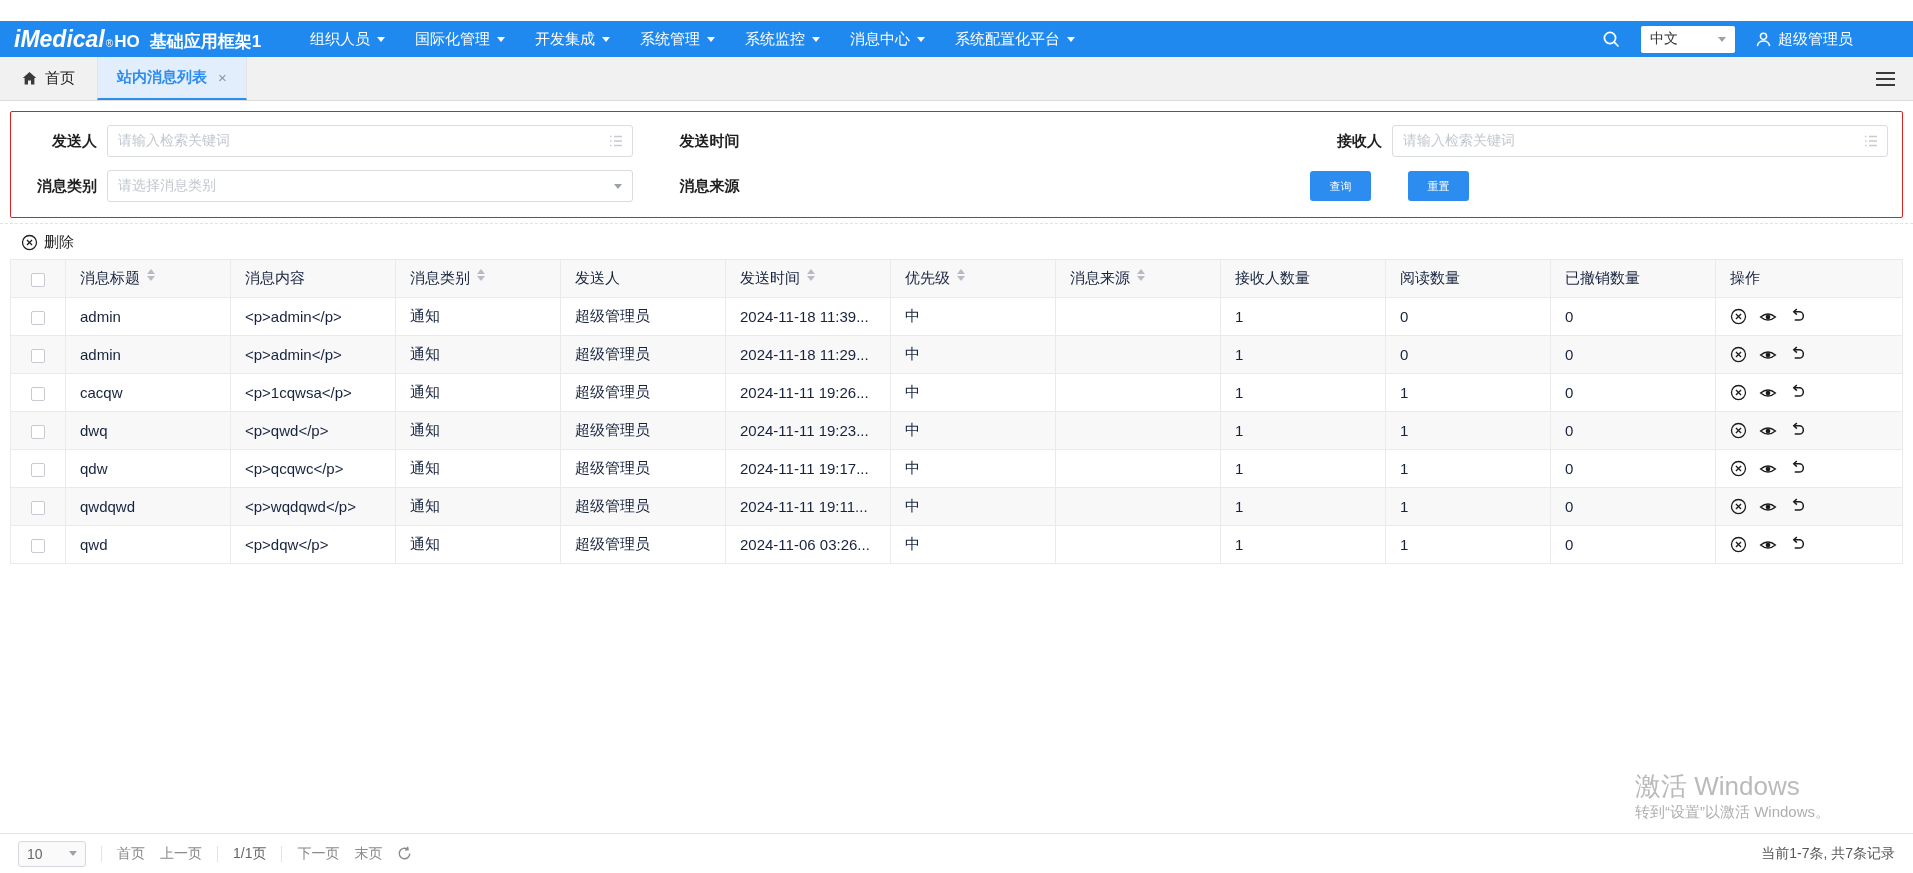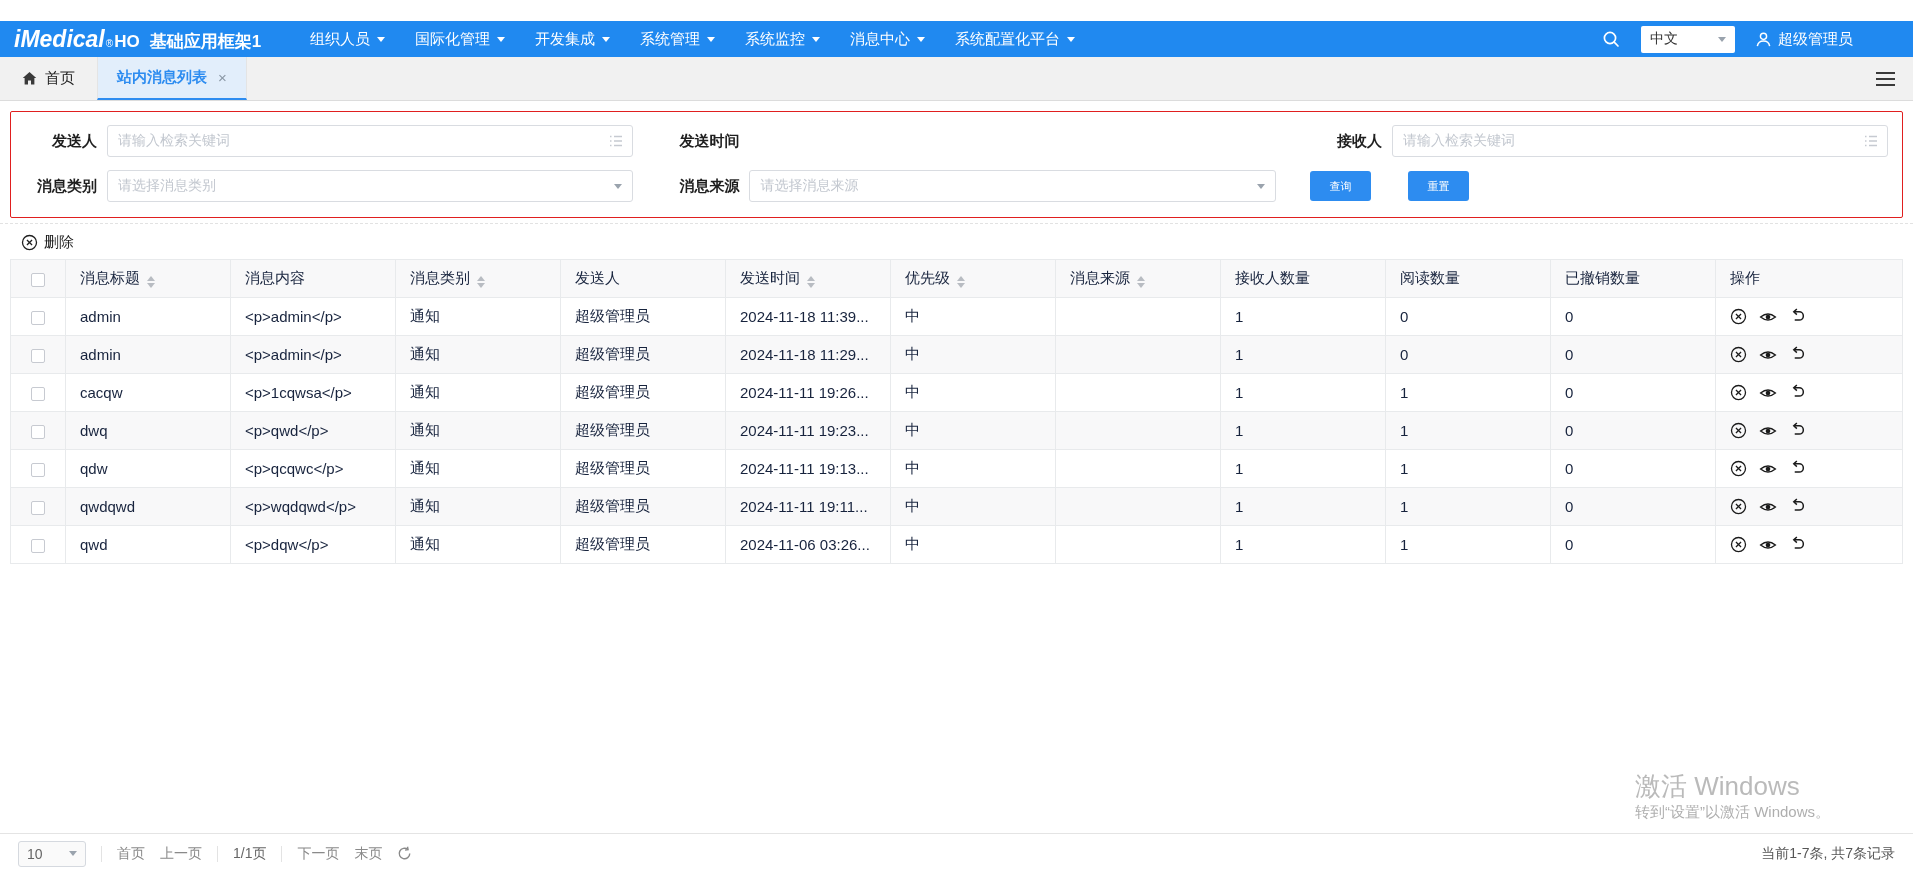--- a/index.html
+++ b/index.html
@@ -47,21 +47,21 @@
   .btn { height:30px; min-width:61px; padding:0 15px; background:var(--primary,#2d8cf0); color:#fff; border:none; border-radius:3px; font-size:11px; font-family:inherit; cursor:pointer; }
   .dash-sep { border:none; border-top:1px dashed #e2e2e2; margin-top:5px; }
   
   .toolbar { display:flex; align-items:center; gap:6px; margin:9px 0 7px 21px; font-size:15px; color:#1f1f1f; cursor:pointer; width:max-content; }
   
   .table-wrap { flex:1; margin:0 10px; overflow:hidden; }
   table { width:100%; border-collapse:collapse; table-layout:fixed; font-size:15px; }
   th,td { border:1px solid #e8eaec; height:38px; padding:0 8px 0 14px; text-align:left; white-space:nowrap; overflow:hidden; text-overflow:ellipsis; color:#17233d; }
   thead th { background:#f8f8f9; font-weight:normal; }
   tbody tr:nth-child(even) td { background:#f8f8f9; }
-  .th-inner { display:flex; align-items:flex-end; }
+  .th-inner { display:flex; align-items:flex-start; }
   .cb-cell { text-align:center; padding:0; }
   .cb { display:inline-block; width:14px; height:14px; border:1px solid #c7cad1; border-radius:2px; background:#fff; vertical-align:middle; cursor:pointer; }
   .sort { display:inline-flex; flex-direction:column; gap:2px; margin-left:7px; }
   .sort i { width:0; height:0; border-left:4px solid transparent; border-right:4px solid transparent; display:block; cursor:pointer; }
   .sort .up { border-bottom:5px solid #b8bcc2; }
   .sort .down { border-top:5px solid #b8bcc2; }
   .ops { display:flex; align-items:center; gap:12px; }
   .op { display:inline-flex; color:#1b1b1b; cursor:pointer; }
   
   .pagebar { flex:none; height:40px; border-top:1px solid #e4e4e4; background:#fff; display:flex; align-items:center; padding:0 18px; gap:15px; font-size:14px; color:#777; }
@@ -190,24 +190,20 @@
   <div class="filter-row">
     <div class="fgroup">
       <span class="flabel">消息类别</span>
       <div class="fbox selbox">
         <span class="ph">请选择消息类别</span>
         <span class="caret-down-g"></span>
       </div>
     </div>
     <div class="fgroup">
       <span class="flabel">消息来源</span>
-      <div class="fbox selbox">
-        <span class="ph">请选择消息来源</span>
-        <span class="caret-down-g"></span>
-      </div>
     </div>
     <div class="fgroup fbuttons">
       <button class="btn">查询</button>
       <button class="btn">重置</button>
     </div>
   </div>
 </div>
 
 <hr class="dash-sep">
 
@@ -457,21 +453,21 @@
               </span>
             </div>
           </td>
         </tr>
         <tr>
           <td class="cb-cell"><span class="cb"></span></td>
           <td>qdw</td>
           <td>&lt;p&gt;qcqwc&lt;/p&gt;</td>
           <td>通知</td>
           <td>超级管理员</td>
-          <td>2024-11-11 19:13...</td>
+          <td>2024-11-11 19:17...</td>
           <td>中</td>
           <td></td>
           <td>1</td>
           <td>1</td>
           <td>0</td>
           <td>
             <div class="ops">
               <span class="op">
                 <svg width="17" height="17" viewBox="0 0 16 16">
                   <circle cx="8" cy="8" r="6.6" fill="none" stroke="currentColor" stroke-width="1.2"></circle>

